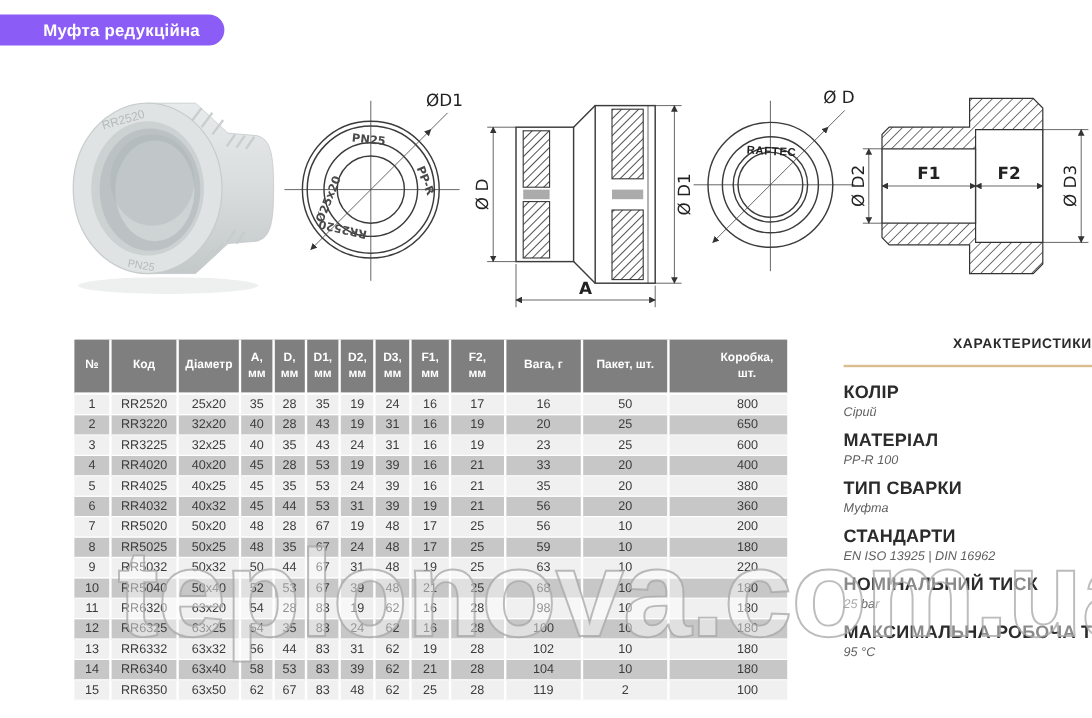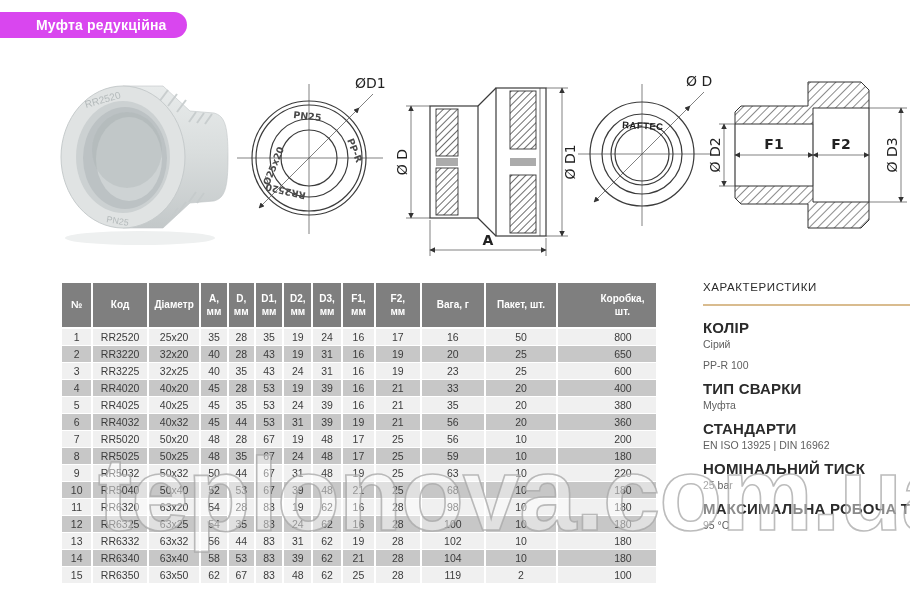--- a/index.html
+++ b/index.html
@@ -4,21 +4,21 @@
 <style>
   html,body{margin:0;padding:0;}
   body{
     width:910px;height:598px;background:#ffffff;position:relative;overflow:hidden;
     font-family:"Liberation Sans",sans-serif;
   }
   .page{position:absolute;inset:0;}
   
   .badge{
     position:absolute;left:0;top:12px;height:26px;line-height:26px;
-    background:#d946ef;color:#fff;font-weight:bold;font-size:14px;
+    background:#8b5cf6;color:#fff;font-weight:bold;font-size:14px;
     padding:0 20px 0 36px;border-radius:0 13px 13px 0;letter-spacing:0.2px;
   }
   
   .drawings{position:absolute;left:0;top:40px;width:910px;height:235px;}
   .drawings svg{position:absolute;overflow:visible;}
   .dline{stroke:#3b3b3b;stroke-width:1.2;fill:none;}
   .thin{stroke:#4a4a4a;stroke-width:0.7;fill:none;}
   .dimtxt{fill:#222;font-size:14px;font-family:"DejaVu Sans",sans-serif;}
   .stamp{fill:#4a4a4a;font-size:9.5px;font-weight:bold;font-family:"DejaVu Sans",sans-serif;}
   
@@ -35,25 +35,25 @@
   }
   .data-table td{
     height:16px;text-align:center;vertical-align:middle;padding:0;
     border-right:2px solid #fff;border-bottom:1px solid #fff;
   }
   .data-table th:last-child,.data-table td:last-child{border-right:none;padding-left:32px;}
   .data-table tbody tr:nth-child(odd) td{background:#f0f0f0;}
   .data-table tbody tr:nth-child(even) td{background:#c7c7c7;}
   
   .specs{position:absolute;left:703px;top:281px;width:207px;}
-  .specs-title{font-size:11.5px;font-weight:normal;color:#2b2b2b;letter-spacing:0.6px;}
+  .specs-title{font-size:11.5px;font-weight:bold;color:#2b2b2b;letter-spacing:0.6px;text-align:right;}
   .specs-rule{border:none;border-top:2px solid #d9bc8f;margin:11px 0 13px 0;}
   .spec-item{margin-bottom:9px;}
   .spec-label{font-size:15px;font-weight:bold;color:#2b2b2b;letter-spacing:0.2px;white-space:nowrap;}
-  .spec-value{font-size:10.5px;color:#5f5f5f;margin-top:2px;}
+  .spec-value{font-size:10.5px;color:#5f5f5f;margin-top:2px;font-style:italic;}
   
   .watermark{
     position:absolute;left:98px;top:436px;z-index:5;pointer-events:none;
     font-size:103px;font-weight:600;white-space:nowrap;letter-spacing:-1px;
     color:rgba(255,255,255,0.45);
     -webkit-text-stroke:1.6px rgba(165,165,165,0.75);
   }
 </style>
 </head>
 <body>
@@ -474,20 +474,21 @@
 
   <aside class="specs">
     <div class="specs-title">ХАРАКТЕРИСТИКИ</div>
     <hr class="specs-rule">
     <div>
         <div class="spec-item">
           <div class="spec-label">КОЛІР</div>
           <div class="spec-value">Сірий</div>
         </div>
         <div class="spec-item">
+          <div class="spec-label">МАТЕРІАЛ</div>
           <div class="spec-value">PP-R 100</div>
         </div>
         <div class="spec-item">
           <div class="spec-label">ТИП СВАРКИ</div>
           <div class="spec-value">Муфта</div>
         </div>
         <div class="spec-item">
           <div class="spec-label">СТАНДАРТИ</div>
           <div class="spec-value">EN ISO 13925 | DIN 16962</div>
         </div>

